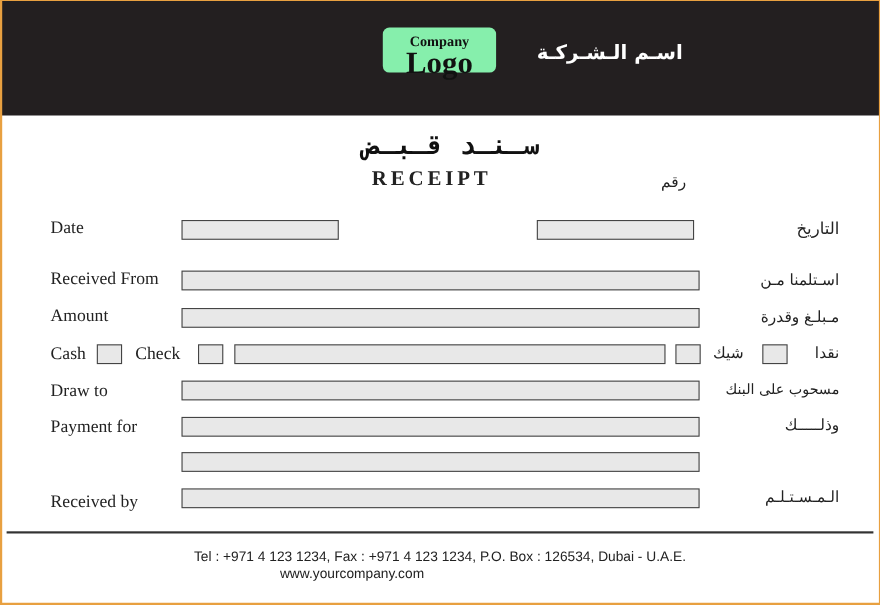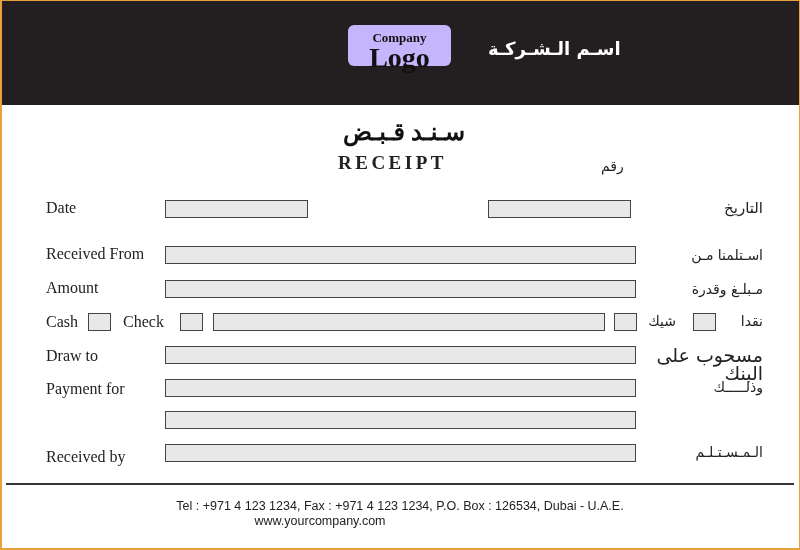--- a/index.html
+++ b/index.html
@@ -1,24 +1,24 @@
 <!DOCTYPE html>
 <html><head>
 <meta charset="utf-8">
 <style>
   html, body { margin:0; padding:0; }
   body { width:800px; height:550px; position:relative; background:#fff; overflow:hidden; font-family:"Liberation Serif", serif; }
   .frame { position:absolute; left:0; top:0; width:798px; height:548px; border:1px solid #e8a040; border-left-width:2px; border-bottom-width:2px; box-sizing:border-box; width:800px; height:550px; pointer-events:none; z-index:5; }
   .header { position:absolute; left:0; top:0; width:800px; height:105px; background:#231f20; }
   .company-name { position:absolute; left:104px; top:38px; color:#fff; font-family:"Liberation Serif", serif; font-weight:bold; font-size:21px; letter-spacing:3.6px; }
-  .logo-box { position:absolute; left:348px; top:25px; width:103px; height:41px; background:#c4b5fd; border-radius:6px; text-align:center; }
+  .logo-box { position:absolute; left:348px; top:25px; width:103px; height:41px; background:#86efac; border-radius:6px; text-align:center; }
   .logo-small { display:block; font-weight:bold; font-size:13px; margin-top:6px; line-height:13px; color:#111; font-family:"Liberation Serif", serif; }
   .logo-big { display:block; font-weight:bold; font-size:28px; line-height:28px; color:#111; font-family:"Liberation Serif", serif; }
   .company-ar { position:absolute; left:488px; top:38px; color:#fff; font-family:"DejaVu Sans", sans-serif; font-weight:bold; font-size:18px; direction:rtl; letter-spacing:1px; }
-  .title-ar { position:absolute; left:318px; top:118px; width:172px; text-align:center; font-family:Liberation Serif, serif; font-weight:bold; font-size:24px; color:#111; direction:rtl; }
+  .title-ar { position:absolute; left:318px; top:118px; width:172px; text-align:right; font-family:Liberation Mono, monospace; font-weight:bold; font-size:24px; color:#111; direction:rtl; }
   .title-en { position:absolute; left:338px; top:152px; font-family:"Liberation Serif", serif; font-weight:bold; font-size:19px; letter-spacing:3.5px; color:#222; }
   .number-ar { position:absolute; left:601px; top:158px; font-family:"DejaVu Sans", sans-serif; font-size:14px; color:#222; direction:rtl; }
   .lbl { position:absolute; font-family:"Liberation Serif", serif; font-size:16px; color:#222; line-height:18px; }
   .lbl-ar { position:absolute; font-family:"DejaVu Sans", sans-serif; font-weight:normal; font-size:13px; color:#222; direction:rtl; text-align:right; line-height:18px; }
   .field { position:absolute; background:#e8e8e8; border:1.5px solid #444; box-sizing:border-box; height:18px; }
   .rule { position:absolute; left:6px; top:483px; width:788px; height:1.5px; background:#333; }
   .footer1 { position:absolute; left:0; top:499px; width:800px; text-align:center; font-family:"Liberation Sans", sans-serif; font-size:12.5px; color:#222; }
   .footer2 { position:absolute; left:0; top:514px; width:640px; text-align:center; font-family:"Liberation Sans", sans-serif; font-size:12.5px; color:#222; }
 </style>
 </head>
@@ -56,21 +56,21 @@
 <div class="lbl" style="left:123px; top:313px;">Check</div>
 <div class="field" style="left:180px; top:313px; width:23px;"></div>
 <div class="field" style="left:213px; top:313px; width:392px;"></div>
 <div class="field" style="left:614px; top:313px; width:23px;"></div>
 <div class="lbl-ar" style="left:640px; top:312px; width:36px; font-size:14px;">شيك</div>
 <div class="field" style="left:693px; top:313px; width:23px;"></div>
 <div class="lbl-ar" style="left:722px; top:312px; width:41px; font-size:14px;">نقدا</div>
 
 <div class="lbl" style="left:46px; top:347px;text-align:right;">Draw to</div>
 <div class="field" style="left:165px; top:346px; width:471px;"></div>
-<div class="lbl-ar" style="left:645px; top:346px; width:118px; font-size:19px;">مسحوب على البنك</div>
+<div class="lbl-ar" style="left:645px; top:346px; width:118px; font-size:13px;">مسحوب على البنك</div>
 
 <div class="lbl" style="left:46px; top:380px;">Payment for</div>
 <div class="field" style="left:165px; top:379px; width:471px;"></div>
 <div class="lbl-ar" style="left:650px; top:378px; width:113px; font-size:14px;">وذلـــــك</div>
 <div class="field" style="left:165px; top:411px; width:471px;"></div>
 
 <div class="lbl" style="left:46px; top:448px;">Received by</div>
 <div class="field" style="left:165px; top:444px; width:471px;"></div>
 <div class="lbl-ar" style="left:655px; top:443px; width:108px; font-size:14px;">الـمـسـتـلـم</div>
 

